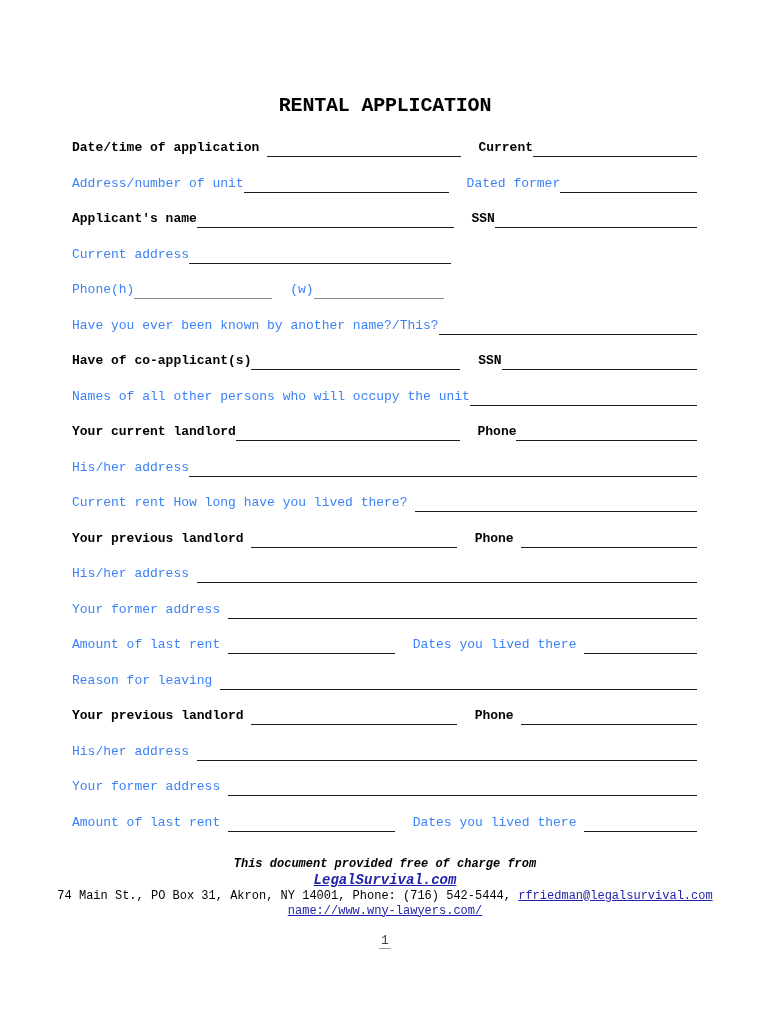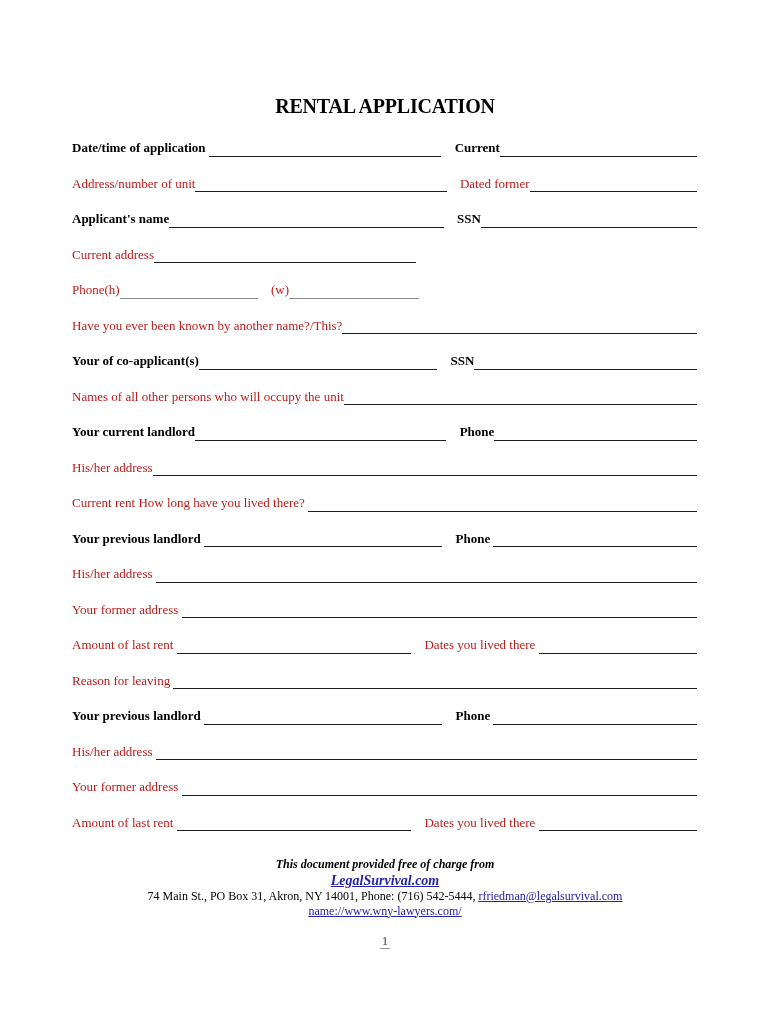--- a/index.html
+++ b/index.html
@@ -1,48 +1,48 @@
 <!DOCTYPE html>
 <html style="--link: #2323aa;"><head>
 <meta charset="utf-8">
 <style>
   html, body { margin: 0; padding: 0; background: #ffffff; }
   .page {
     position: relative;
     width: 770px;
     height: 1024px;
     background: #ffffff;
-    font-family: Liberation Serif, serif;
+    font-family: Liberation Mono, monospace;
     color: #111;
     overflow: hidden;
     margin: 0 auto;
   }
   .doc-title {
     margin-top: 94px;
     text-align: center;
     font-size: 20px;
     line-height: 24px;
     font-weight: bold;
     letter-spacing: -0.2px;
     color: #000;
   }
   .rows {
     margin: 20px 73px 0 72px;
   }
   .row {
     display: flex;
     height: 19px;
     margin-bottom: 16.5px;
-    align-items: center;
+    align-items: flex-end;
   }
   .lbl {
     white-space: pre;
     font-size: 13px;
     line-height: 19px;
-    color: #b91c1c;
+    color: #3b82f6;
   }
   .lbl.b { font-weight: bold; color: #000; }
   .lbl.after { padding-left: 10px; }
   .blank {
     height: 17px;
     border-bottom: 1.5px solid #1c1c1c;
     min-width: 20px;
   }
   .blank.gray { border-bottom-color: #8a8a8a; }
   .spacer { flex: 1 1 0px; }
@@ -121,21 +121,21 @@
         <span class="blank gray" style="flex: 0 0 138px;"></span>
         <span class="lbl after"> (w)</span>
         <span class="blank gray" style="flex: 0 0 130px;"></span>
         <span class="spacer"></span>
       </div>
       <div class="row">
         <span class="lbl">Have you ever been known by another name?/This?</span>
         <span class="blank" style="flex: 1 1 0px;"></span>
       </div>
       <div class="row">
-        <span class="lbl b">Your of co-applicant(s)</span>
+        <span class="lbl b">Have of co-applicant(s)</span>
         <span class="blank" style="flex: 1.07 1 0px;"></span>
         <span class="lbl b after"> SSN</span>
         <span class="blank" style="flex: 1 1 0px;"></span>
       </div>
       <div class="row">
         <span class="lbl">Names of all other persons who will occupy the unit</span>
         <span class="blank" style="flex: 1 1 0px;"></span>
       </div>
       <div class="row">
         <span class="lbl b">Your current landlord</span>

